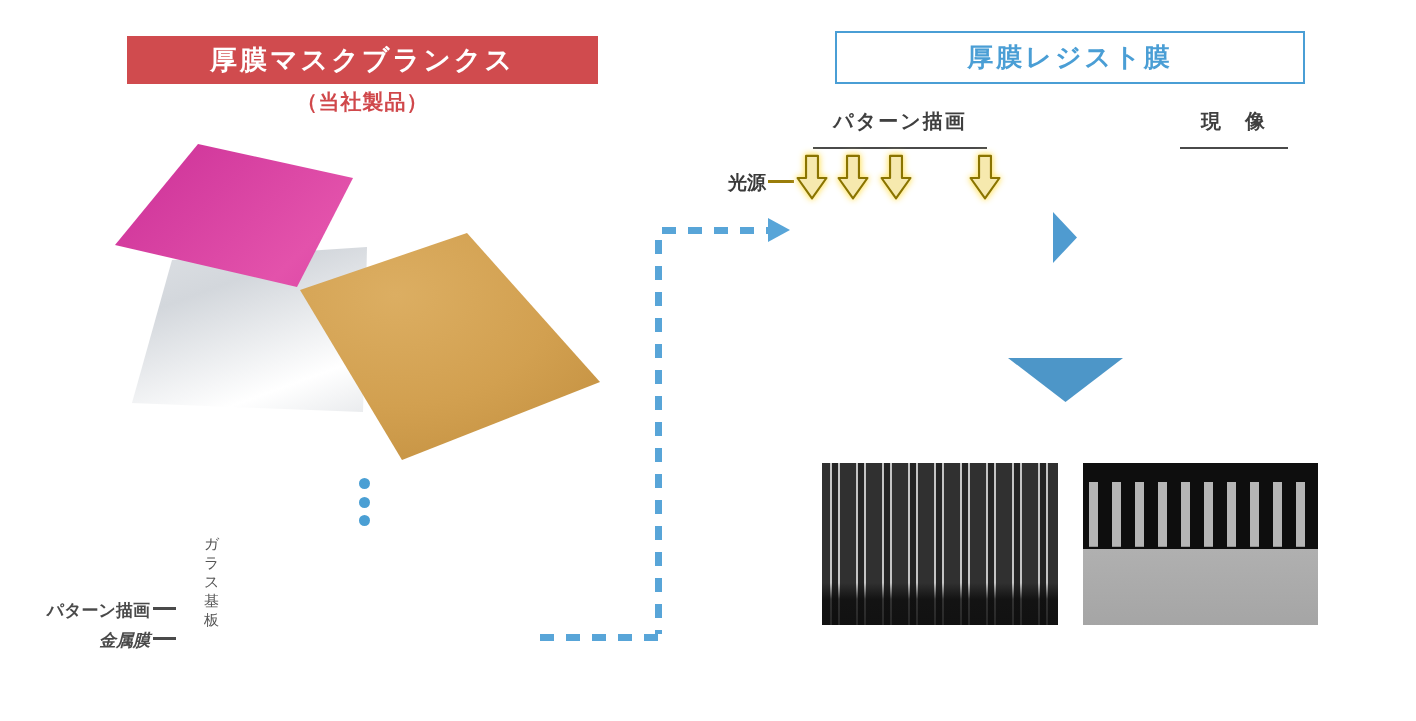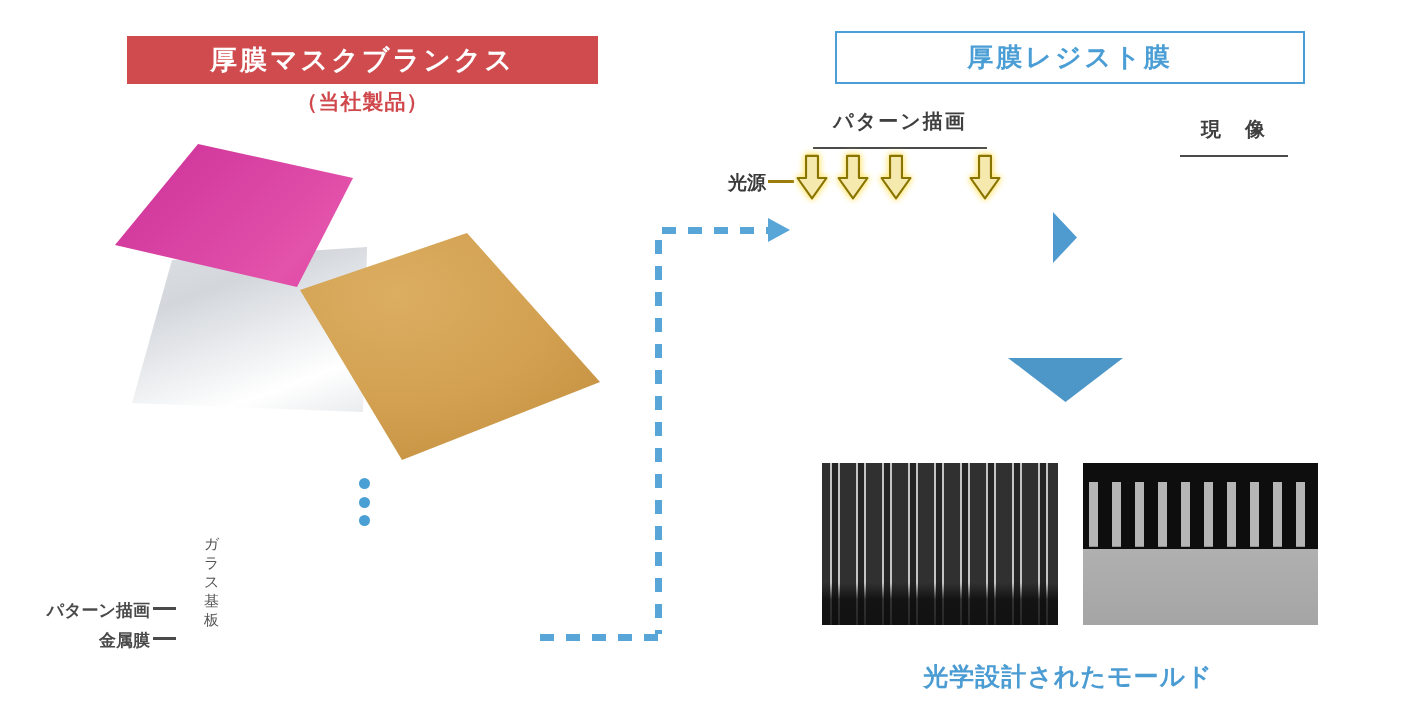--- a/index.html
+++ b/index.html
@@ -119,37 +119,37 @@
 
   <div class="abs dots">
     <span class="dot"></span>
     <span class="dot"></span>
     <span class="dot"></span>
   </div>
 
 
   <div class="abs llabel" style="left:0;top:599px;width:150px;">パターン描画</div>
   <div class="abs lab-line" style="left:153px;top:607px;width:23px;"></div>
-  <div class="abs llabel" style="left:0;top:629px;width:150px;">金属膜</div>
+  <div class="abs llabel" style="left:0;top:629px;width:150px;font-style:italic;">金属膜</div>
   <div class="abs lab-line" style="left:153px;top:637px;width:23px;"></div>
 
   <div class="abs stack" style="left:178px;top:594px;width:356px;">
     <div class="layer-red" style="height:34px;"></div>
     <div class="layer-gold" style="height:20px;"></div>
     <div class="layer-glass" style="height:50px;">
       <span class="glass-text">ガラス基板</span>
     </div>
   </div>
 
   <div class="abs pbox">
     <span>厚膜レジスト膜</span>
   </div>
 
   <div class="abs step-label" style="left:813px;top:108px;width:174px;">パターン描画</div>
-  <div class="abs step-label" style="left:1180px;top:116px;width:108px;">現　像</div>
+  <div class="abs step-label" style="left:1180px;top:108px;width:108px;">現　像</div>
 
   <div class="abs lightsrc" style="left:700px;top:170px;width:66px;">光源</div>
   <div class="abs src-line" style="left:768px;top:180px;width:26px;"></div>
 
   <div class="abs stack" style="left:788px;top:182px;width:225px;">
     <div class="layer-red" style="height:35px;"></div>
     <div class="layer-gold" style="height:21px;"></div>
     <div class="layer-glass" style="height:52px;"></div>
   </div>
 
@@ -177,20 +177,19 @@
     </div>
     <div class="layer-gold" style="height:21px;"></div>
     <div class="layer-glass" style="height:52px;"></div>
   </div>
 
   <div class="abs tri-down"></div>
 
   <div class="abs sem1"></div>
   <div class="abs sem2"></div>
 
-  <div class="abs caption">光学設計されたモールド</div>
 
   <div class="abs dash-h" style="left:540px;top:634px;width:118px;"></div>
   <div class="abs dash-v" style="left:655px;top:240px;height:394px;"></div>
   <div class="abs dash-h" style="left:662px;top:227px;width:106px;"></div>
   <div class="abs arrowhead"></div>
 
 </div>
 
 </body></html>

